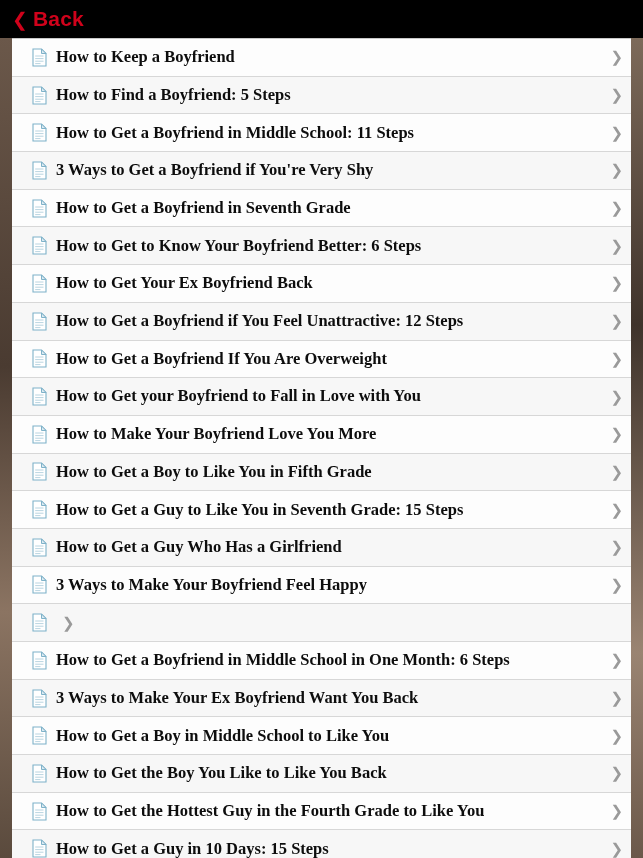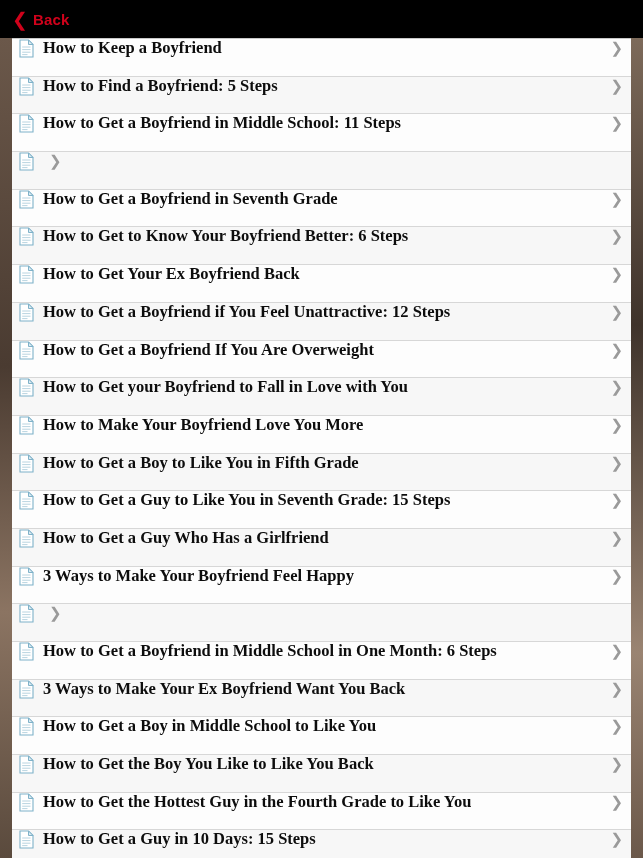--- a/index.html
+++ b/index.html
@@ -50,43 +50,44 @@
   }
   .back-chevron {
     color: #d0021b;
     font-size: 19px;
     line-height: 1;
     font-family: "DejaVu Sans", sans-serif;
     font-weight: bold;
   }
   .back-label {
     color: #d0021b;
-    font-size: 15px;
+    font-size: 21px;
     font-family: "Liberation Sans", sans-serif;
     font-weight: bold;
     letter-spacing: 0.2px;
   }
   .list-wrap {
     position: relative;
     z-index: 3;
     margin: 0 12px 0 12px;
     height: 820px;
     overflow: hidden;
     background: transparent;
   }
   .list {
     background: #ffffff;
     border-top: 1px solid #c9c9c9;
   }
   .row {
     display: flex;
+    align-items: center;
     height: 37.7px;
     border-bottom: 1px solid #d7d7d7;
     background: #fdfdfd;
-    padding-left: 7px;
+    padding-left: 20px;
     padding-right: 8px;
     box-sizing: border-box;
     cursor: pointer;
   }
   .row:nth-child(even) {
     background: #f7f7f7;
   }
   .doc-icon {
     flex: 0 0 auto;
     width: 15px;
@@ -196,20 +197,21 @@
               <path d="M1 1 h8.5 L14 5.5 V18 H1 Z" fill="#ffffff" stroke="#7fb2c9" stroke-width="1.1"></path>
               <path d="M9.5 1 L14 5.5 H9.5 Z" fill="#dbeaf2" stroke="#7fb2c9" stroke-width="1"></path>
               <g stroke="#b9d4e0" stroke-width="1">
                 <line x1="3.2" y1="8" x2="11.5" y2="8"></line>
                 <line x1="3.2" y1="10.6" x2="11.5" y2="10.6"></line>
                 <line x1="3.2" y1="13.2" x2="11.5" y2="13.2"></line>
                 <line x1="3.2" y1="15.6" x2="8.5" y2="15.6"></line>
               </g>
             </svg>
           </span>
+          <span class="row-title">3 Ways to Get a Boyfriend if You're Very Shy</span>
           <span class="chevron">❯</span>
         </div>
         <div class="row">
           <span class="doc-icon">
             <svg width="15" height="19" viewBox="0 0 15 19">
               <path d="M1 1 h8.5 L14 5.5 V18 H1 Z" fill="#ffffff" stroke="#7fb2c9" stroke-width="1.1"></path>
               <path d="M9.5 1 L14 5.5 H9.5 Z" fill="#dbeaf2" stroke="#7fb2c9" stroke-width="1"></path>
               <g stroke="#b9d4e0" stroke-width="1">
                 <line x1="3.2" y1="8" x2="11.5" y2="8"></line>
                 <line x1="3.2" y1="10.6" x2="11.5" y2="10.6"></line>

